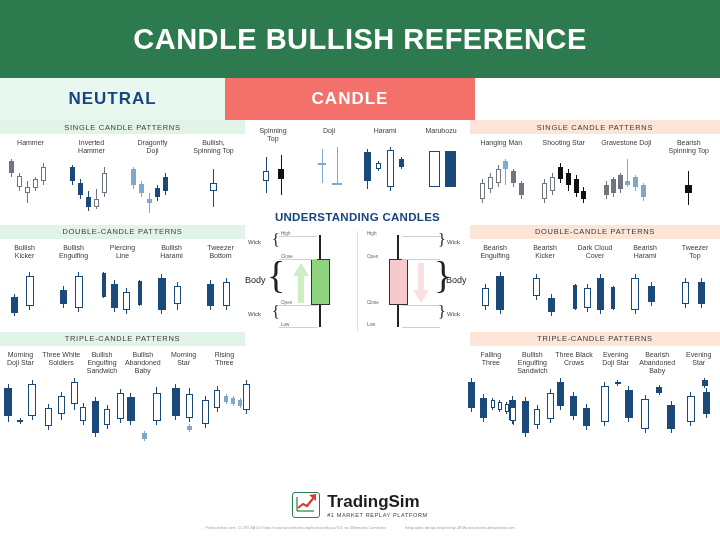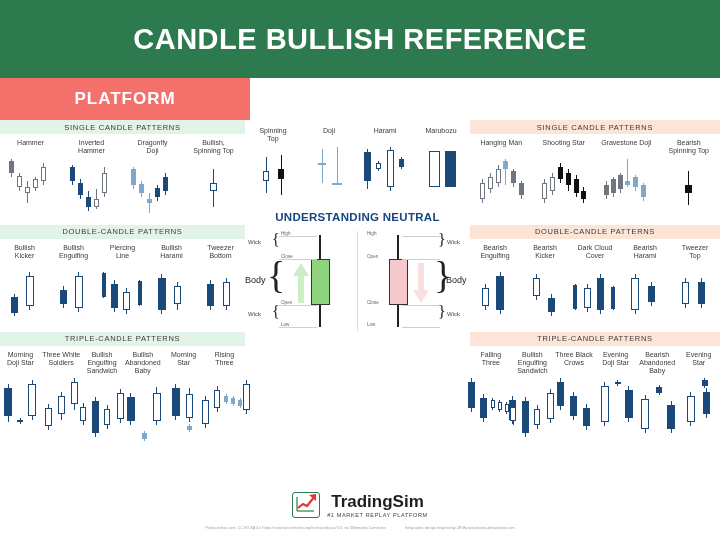--- a/index.html
+++ b/index.html
@@ -74,41 +74,44 @@
   
   .footer{position:absolute;left:0;top:490px;width:720px;height:50px;background:#fff;}
   .logo-row{
     position:absolute;left:0;top:2px;width:720px;
     display:flex;align-items:center;justify-content:center;gap:7px;
   }
   .logo-mark{
     width:26px;height:24px;border:1.6px solid #2d7a4f;border-radius:3px;
     position:relative;background:#fff;
   }
-  .logo-text{display:flex;flex-direction:column;align-items:center;}
+  .logo-text{display:flex;flex-direction:column;align-items:flex-start;}
   .logo-name{font-size:17px;font-weight:bold;color:#1d1d1d;line-height:17px;}
   .logo-tag{font-size:5.6px;color:#444;letter-spacing:.6px;margin-top:2px;}
   .credits{
     position:absolute;left:0;top:36px;width:720px;text-align:center;
     font-size:3.6px;color:#9a9a9a;letter-spacing:.1px;
   }
   .credits span{margin:0 9px;}
 </style>
 </head>
 <body>
 
 <div class="page">
 
   <div class="title-bar">
     <div class="title">CANDLE BULLISH REFERENCE</div>
   </div>
 
   <div class="colbar">
+    <div class="cell cb-neut">
+      <span class="lbl">NEUTRAL</span>
+    </div>
     <div class="cell cb-bear">
-      <span class="lbl">PLATFORM</span>
+      <span class="lbl">CANDLE</span>
     </div>
   </div>
 
   <div class="col-bull">
 
     <div class="secband band-green">SINGLE CANDLE PATTERNS</div>
     <div class="prow" id="row-bull-single">
         <div class="pcell" style="width: 61px;">
           <div class="pname">Hammer</div>
           <div class="pchart" style="width:50px;height:58px;">
@@ -349,21 +352,21 @@
           <div class="pname">Marubozu</div>
           <div class="pchart" style="width:40px;height:58px;">
             <div class="wick" style="left:13px;top:12px;height:36px;background:#1b4a7a;"></div>
             <div class="body" style="left:7.5px;top:12px;width:11px;height:36px;background:#ffffff;border:0.9px solid #1b4a7a;"></div>
             <div class="wick" style="left:29px;top:12px;height:36px;background:#1b4a7a;"></div>
             <div class="body" style="left:23.5px;top:12px;width:11px;height:36px;background:#1b4a7a;border:0.9px solid #1b4a7a;"></div>
           </div>
         </div>
       </div>
 
-    <div class="uc-title">UNDERSTANDING NEUTRAL</div>
+    <div class="uc-title">UNDERSTANDING CANDLES</div>
 
     <div class="uc-wrap">
       <div class="uc-divider"></div>
 
       <div class="uc-half" style="left:0">
         <div class="uc-wick" style="left:75px;top:8px;height:92px;"></div>
         <div class="uc-body" style="left:66px;top:32px;width:19px;height:46px;background:#8ed47e;"></div>
 
         <div class="uc-line" style="left:34px;top:9px;width:38px;"></div>
         <div class="uc-line" style="left:34px;top:32px;width:38px;"></div>

